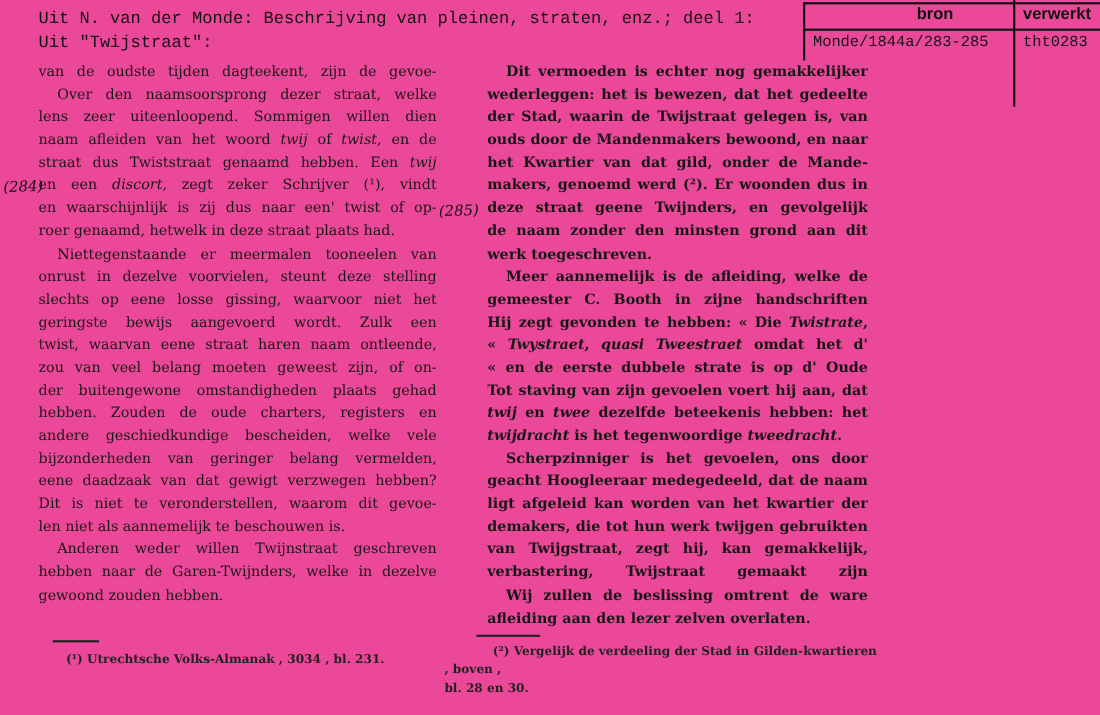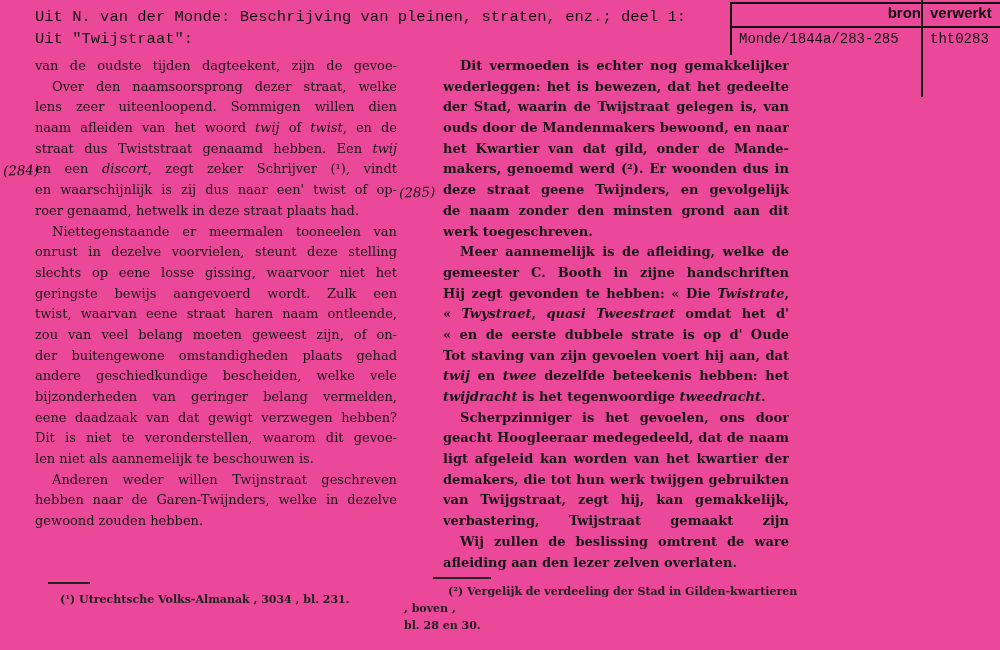--- a/index.html
+++ b/index.html
@@ -9,21 +9,21 @@
   .hdr{position:absolute;left:35px;top:6px;font-family:"Liberation Mono",monospace;
        font-size:15.5px;line-height:22px;color:#141414;white-space:nowrap;}
   
   .tline{position:absolute;background:#111;}
   .t-top{left:730px;top:2px;width:270px;height:2px;}
   .t-left{left:730px;top:2px;width:2px;height:53px;}
   .t-mid{left:921px;top:0px;width:2px;height:97px;}
   .t-sep{left:730px;top:26px;width:270px;height:2px;}
   .tcell-h{position:absolute;top:4px;font-family:"Liberation Sans",sans-serif;
            font-weight:700;font-size:15px;color:#111;}
-  .th-bron{left:731px;width:190px;text-align:right;}
+  .th-bron{left:731px;width:190px;text-align:center;padding-left:24px;}
   .th-verwerkt{left:930px;}
   .tcell-v{position:absolute;top:31px;font-family:Liberation Mono, monospace;
            font-size:14px;color:#141414;white-space:nowrap;}
   .tv-bron{left:739px;}
   .tv-verwerkt{left:930px;}
   
   .col{position:absolute;top:56px;font-size:13px;color:#171717;}
   .col-left{left:35px;width:362px;}
   .col-right{left:443px;width:346px;font-weight:bold;}
   .line{line-height:20.7px;height:20.7px;text-align:justify;text-align-last:justify;
@@ -79,20 +79,21 @@
       <div class="line">en een <i>discort</i>, zegt zeker Schrijver (¹), vindt</div>
       <div class="line">en waarschijnlijk is zij dus naar een' twist of op-</div>
       <div class="line end">roer genaamd, hetwelk in deze straat plaats had.</div>
       <div class="line indent">Niettegenstaande er meermalen tooneelen van</div>
       <div class="line">onrust in dezelve voorvielen, steunt deze stelling</div>
       <div class="line">slechts op eene losse gissing, waarvoor niet het</div>
       <div class="line">geringste bewijs aangevoerd wordt. Zulk een</div>
       <div class="line">twist, waarvan eene straat haren naam ontleende,</div>
       <div class="line">zou van veel belang moeten geweest zijn, of on-</div>
       <div class="line">der buitengewone omstandigheden plaats gehad</div>
+      <div class="line">hebben. Zouden de oude charters, registers en</div>
       <div class="line">andere geschiedkundige bescheiden, welke vele</div>
       <div class="line">bijzonderheden van geringer belang vermelden,</div>
       <div class="line">eene daadzaak van dat gewigt verzwegen hebben?</div>
       <div class="line">Dit is niet te veronderstellen, waarom dit gevoe-</div>
       <div class="line end">len niet als aannemelijk te beschouwen is.</div>
       <div class="line indent">Anderen weder willen Twijnstraat geschreven</div>
       <div class="line">hebben naar de Garen-Twijnders, welke in dezelve</div>
       <div class="line end">gewoond zouden hebben.</div>
     </div>
   <div class="col col-right" id="col-right">

